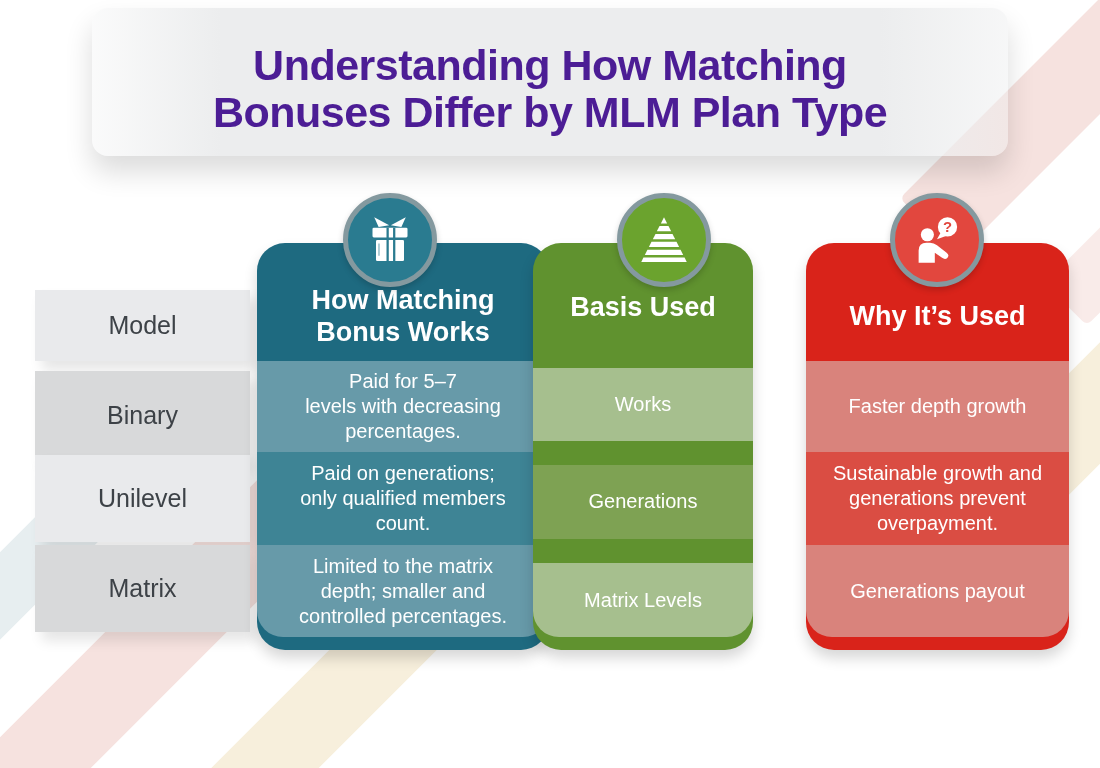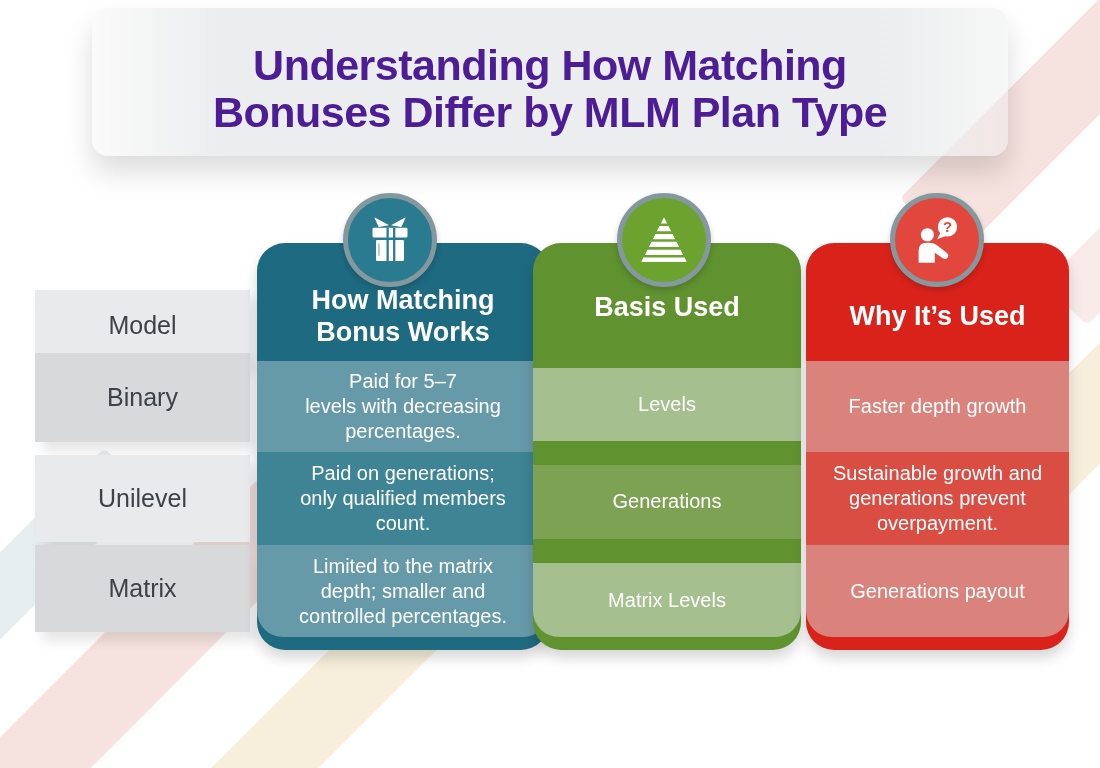--- a/index.html
+++ b/index.html
@@ -43,34 +43,34 @@
   .label-row {
     position:absolute; left:35px; width:215px;
     display:flex; align-items:center; justify-content:center;
     font-weight:normal; font-size:25px; color:#3d4247;
     box-shadow:7px 9px 12px rgba(0,0,0,.10);
     z-index:2;
   }
   .label-row.light { background:#e9eaec; }
   .label-row.dark  { background:#d8d9da; }
   .lr0 { top:290px; height:71px; }
-  .lr1 { top:353px; height:89px; }
+  .lr1 { top:371px; height:89px; }
   .lr2 { top:455px; height:87px; }
   .lr3 { top:545px; height:87px; }
 
   
   .card {
     position:absolute; top:243px; height:407px;
     border-radius:28px; box-sizing:border-box; padding-bottom:13px;
     display:flex; flex-direction:column;
     box-shadow:0 8px 14px rgba(0,0,0,.16);
     z-index:2;
   }
   .card-teal  { left:257px; width:292px; background:#1e6a80; }
-  .card-green { left:533px; width:268px; background:#60922f;gap:24px; }
+  .card-green { left:533px; width:220px; background:#60922f;gap:24px; }
   .card-red   { left:806px; width:263px; background:#d9231a; }
 
   .card-header {
     height:118px; box-sizing:border-box; padding-top:30px;
     display:flex; align-items:center; justify-content:center;
     color:#fff; font-weight:bold; font-size:27px; line-height:1.18;
     text-align:center; white-space:pre-line;
   }
   .card-row {
     display:flex; align-items:center; justify-content:center;
@@ -129,21 +129,21 @@
     <div class="card-row r1">Paid on generations;
 only qualified members
 count.</div>
     <div class="card-row r2">Limited to the matrix
 depth; smaller and
 controlled percentages.</div>
   </div>
 
   <div class="card card-green">
     <div class="card-header">Basis Used</div>
-    <div class="card-row r0">Levels</div>
+    <div class="card-row r0">Works</div>
     <div class="card-row r1">Generations</div>
     <div class="card-row r2">Matrix Levels</div>
   </div>
 
   <div class="card card-red">
     <div class="card-header">Why It’s Used</div>
     <div class="card-row r0">Faster depth growth</div>
     <div class="card-row r1">Sustainable growth and
 generations prevent
 overpayment.</div>

